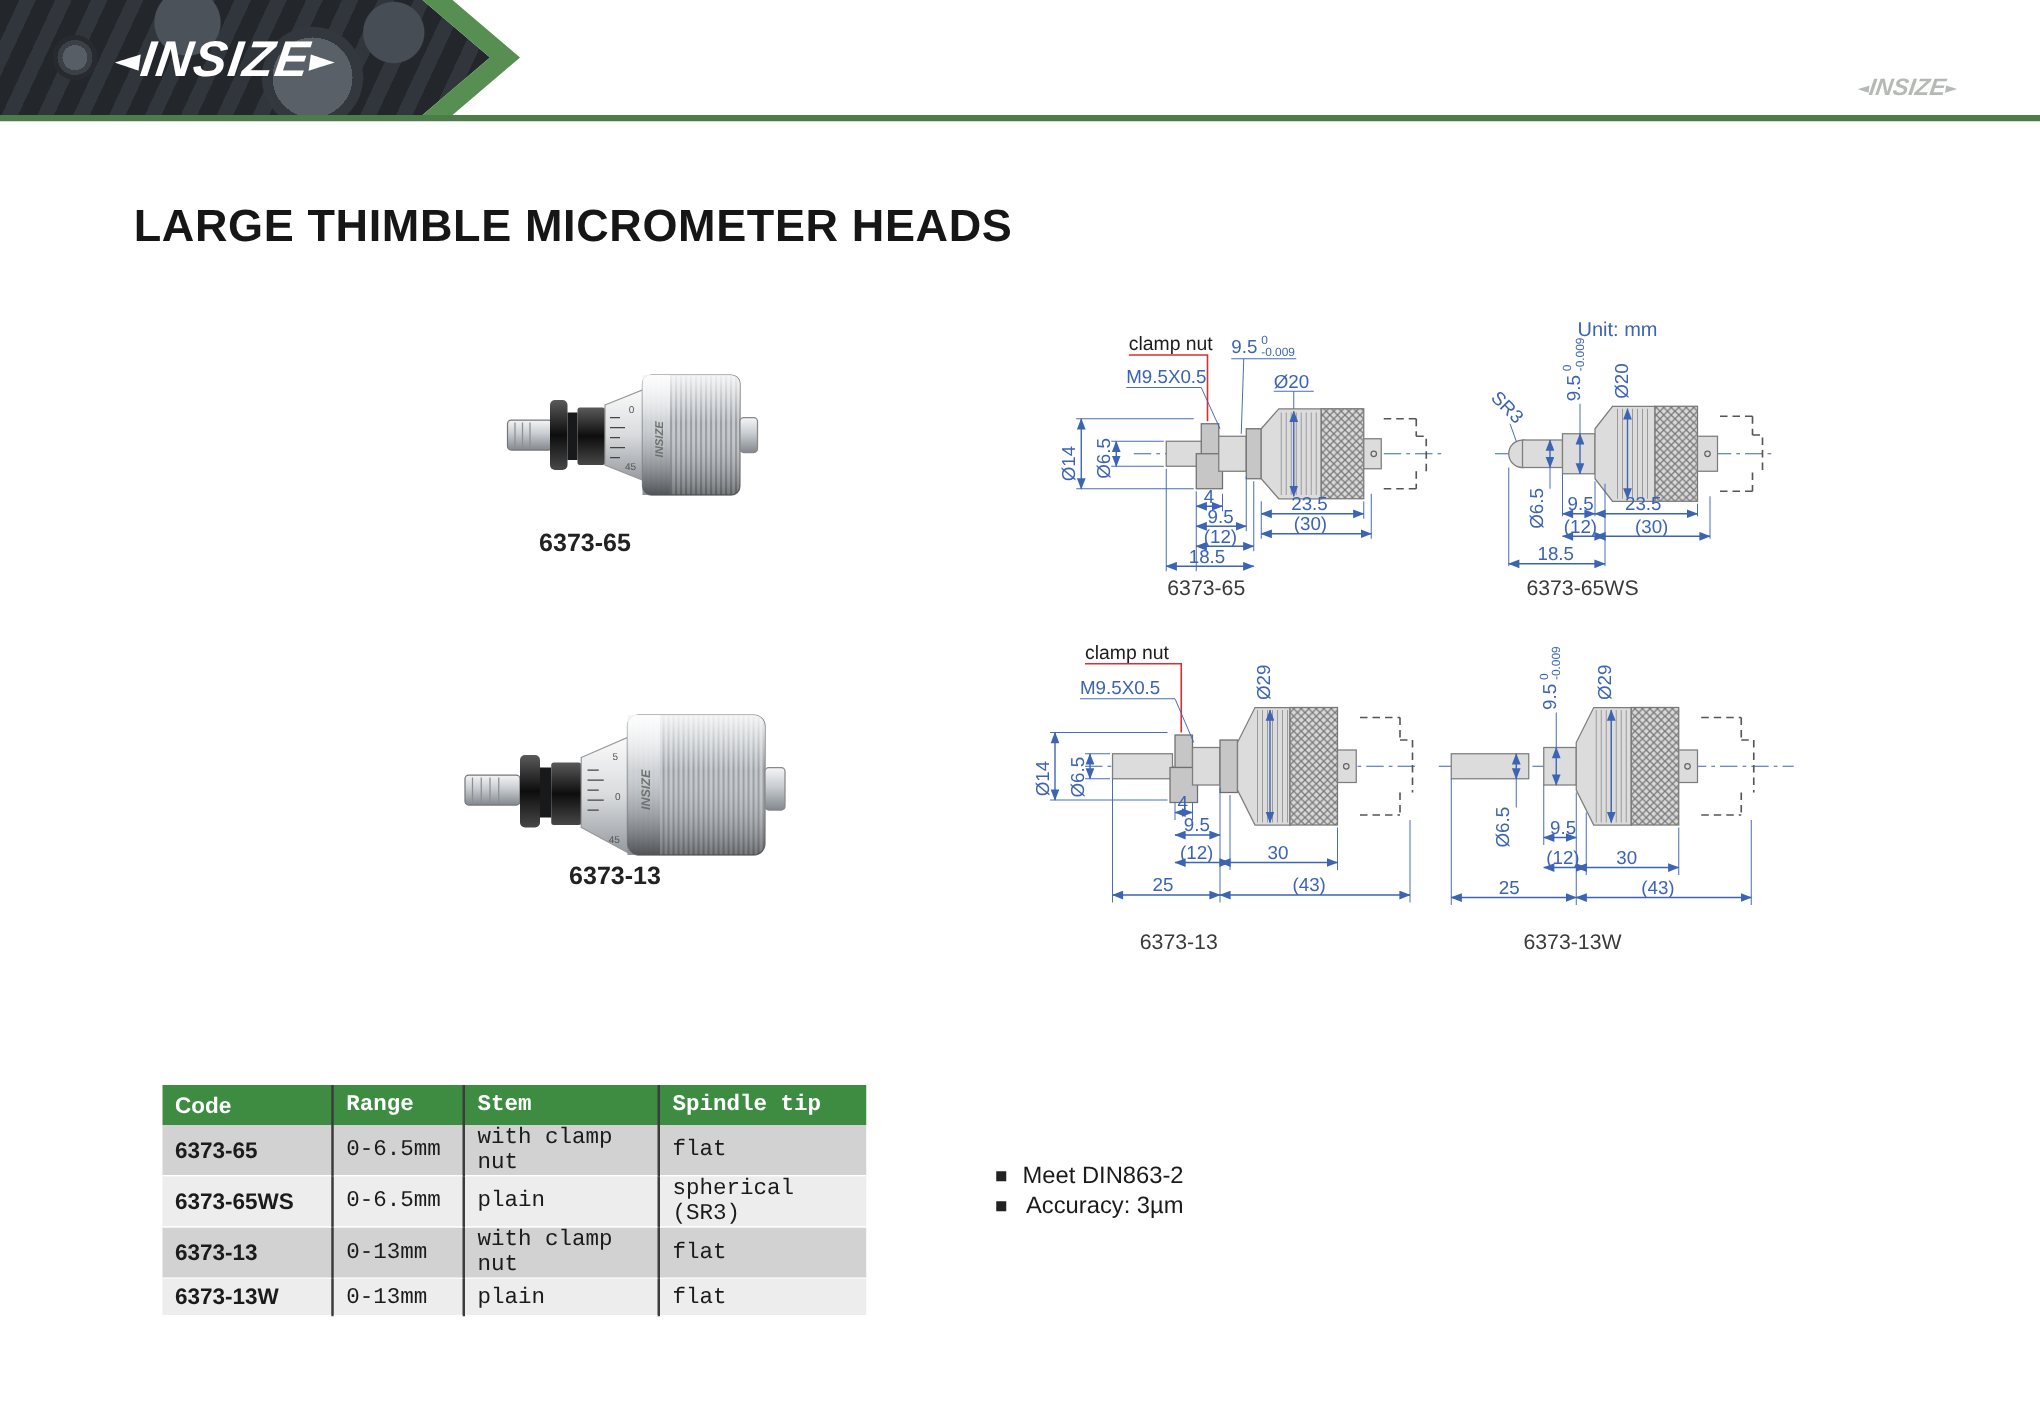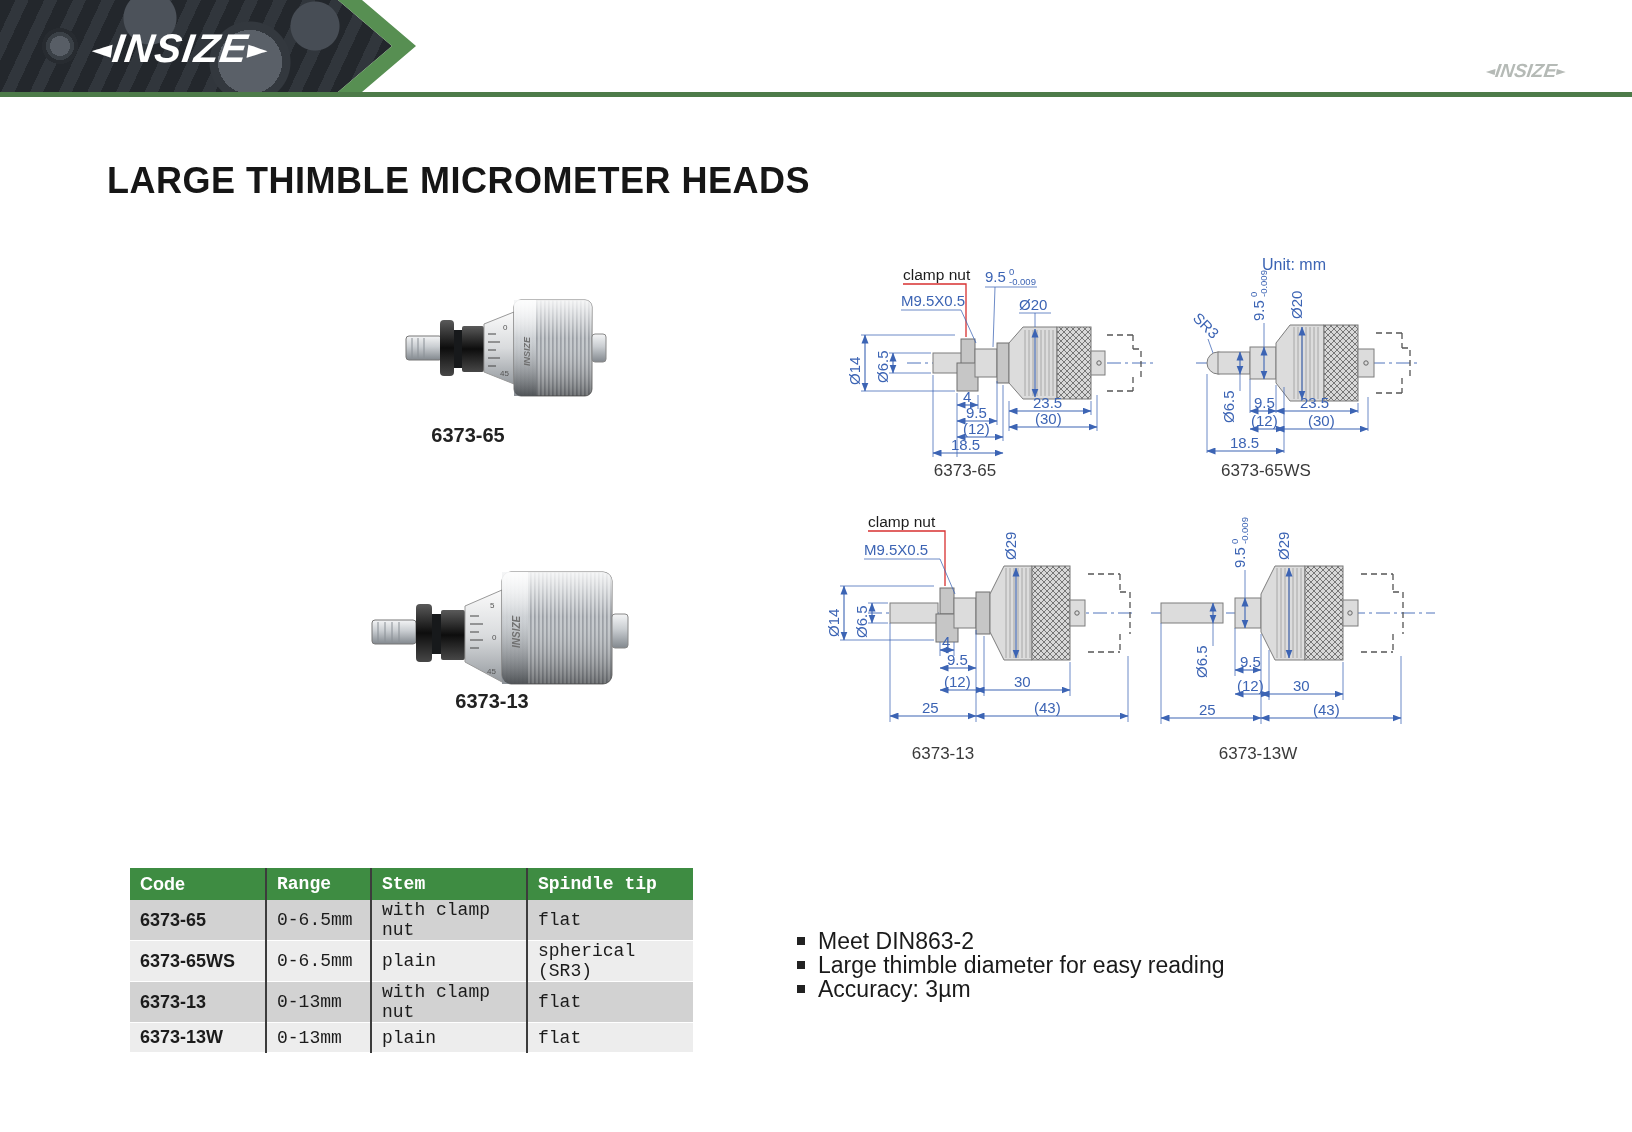--- a/index.html
+++ b/index.html
@@ -53,21 +53,21 @@
   table.spec{position:absolute;left:112px;top:868px;border-collapse:collapse;font-size:18px;margin-left:18px;}
   table.spec th{background:var(--green);color:#fff;text-align:left;font-weight:bold;
     height:32px;padding:0 10px;}
   table.spec td{height:29px;padding:0 10px;color:#1b1b1b;border-bottom:1.5px solid #fff;}
   table.spec th+th,table.spec td+td{border-left:2px solid #3c3c3c;font-family:Liberation Mono, monospace;}
   table.spec tbody tr{background:#d2d2d2;}
   table.spec tbody tr.alt{background:#ededed;}
   table.spec td.code{font-weight:bold;}
   
   .features{position:absolute;left:797px;top:929px;}
-  .feature{display:flex;align-items:center;height:24px;font-size:23px;color:#1a1a1a;}
+  .feature{display:flex;align-items:center;height:24px;font-size:19px;color:#1a1a1a;justify-content:space-between;}
   .feature .bullet{width:8px;height:8px;background:#222;margin-right:13px;flex:none;}
 </style>
 </head>
 <body>
 
 <svg width="0" height="0" style="position:absolute" aria-hidden="true">
   <defs>
     <marker id="ae" markerWidth="10" markerHeight="8" refX="8.5" refY="3.5" orient="auto" markerUnits="userSpaceOnUse">
         <path d="M0,0L9,3.5L0,7Z" fill="#3c64b4"></path>
       </marker>
@@ -376,19 +376,15 @@
     </tbody>
 </table>
 
 <div class="features">
     <div class="feature">
       <span class="bullet"></span>
       <span>Meet DIN863-2</span>
     </div>
     <div class="feature">
       <span class="bullet"></span>
-      <span>Large thimble diameter for easy reading</span>
-    </div>
-    <div class="feature">
-      <span class="bullet"></span>
       <span>Accuracy: 3µm</span>
     </div>
   </div>
 
 </body></html>

